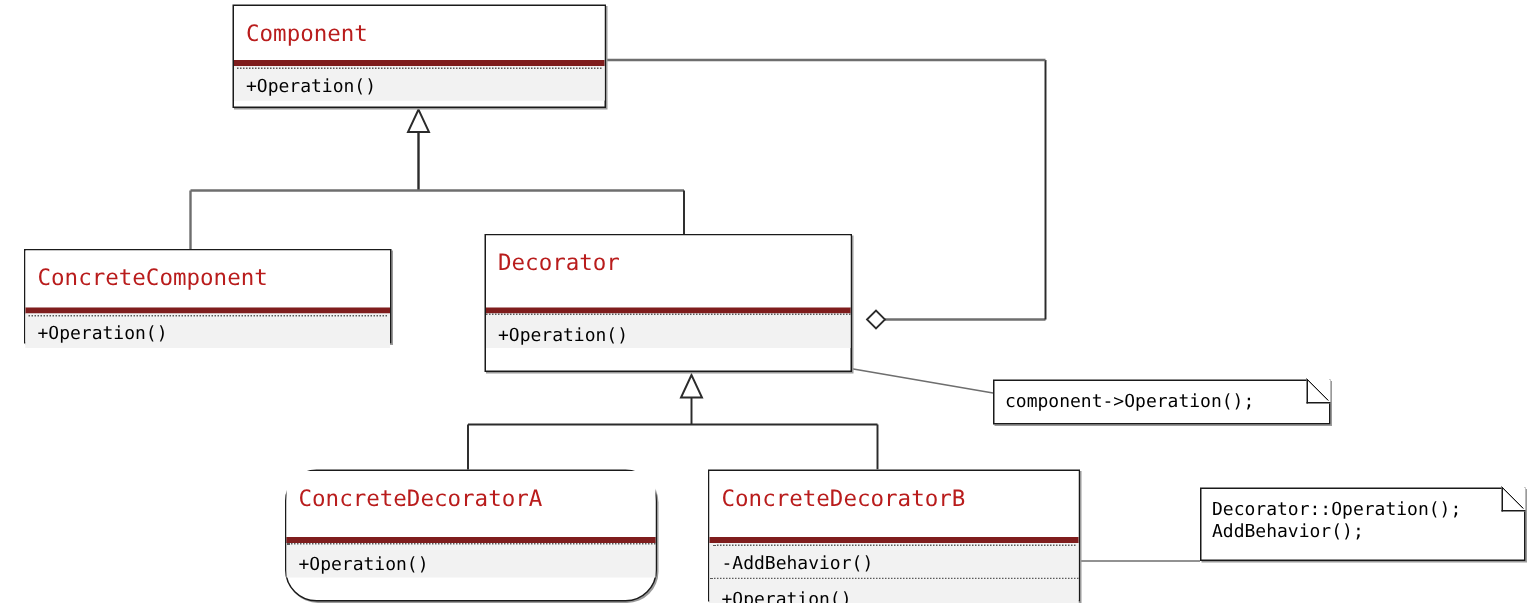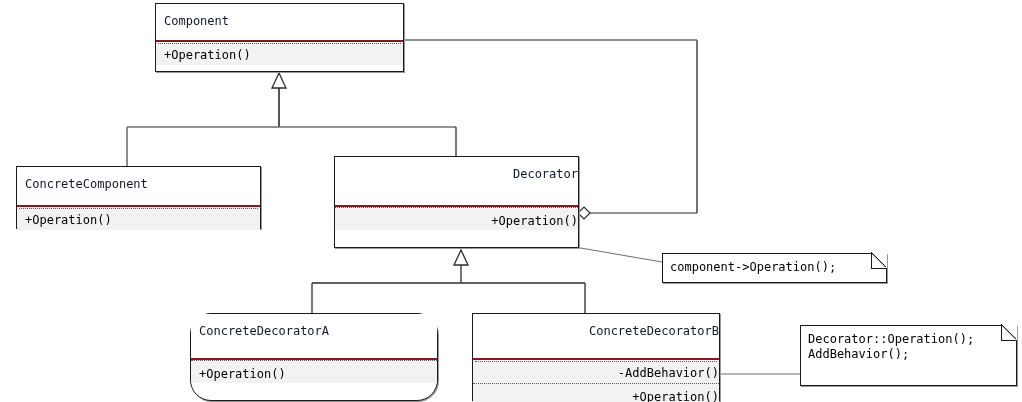--- a/index.html
+++ b/index.html
@@ -25,32 +25,32 @@
   }
   .uml-class {
     position: absolute;
     box-sizing: border-box;
     border: 1px solid #1a1a1a;
     background: #ffffff;
     box-shadow: 1px 1px 0 0 #9a9a9a;
   }
   .uml-title {
     box-sizing: border-box;
-    font-size: 12px;
+    font-size: 15px;
     line-height: 1;
-    color: #0f172a;
+    color: #b91c1c;
     padding: 11px 0 0 8px;
     background: #ffffff;
     white-space: nowrap;
     letter-spacing: 0px;
   }
   .uml-compartment {
     box-sizing: border-box;
     background: #f2f2f2;
-    border-top: 2px solid #7f1d1d;
+    border-top: 4px solid #7f1d1d;
     padding: 0;
   }
   .uml-member {
     box-sizing: border-box;
     font-size: 12px;
     line-height: 1;
     color: #000000;
     padding: 7px 0 0 8px;
     white-space: nowrap;
     border-top: 1px dotted #5a5a5a;
@@ -151,46 +151,46 @@
     </div>
   </div>
 
   <div class="uml-class" style="left:16px; top:166px; width:245px; height:63px;">
     <div class="uml-title" style="height:38px;">ConcreteComponent</div>
     <div class="uml-compartment">
       <div class="uml-member first">+Operation()</div>
     </div>
   </div>
 
-  <div class="uml-class" style="left:334px; top:156px; width:245px; height:92px;text-align:right;">
+  <div class="uml-class" style="left:323px; top:156px; width:245px; height:92px;">
     <div class="uml-title" style="height:48px;">Decorator</div>
     <div class="uml-compartment">
       <div class="uml-member">+Operation()</div>
     </div>
   </div>
 
   <div class="uml-class" style="left:190px; top:313px; width:248px; height:88px;border-radius:21px;">
     <div class="uml-title" style="height:44px;">ConcreteDecoratorA</div>
     <div class="uml-compartment">
       <div class="uml-member">+Operation()</div>
     </div>
   </div>
 
-  <div class="uml-class" style="left:472px; top:313px; width:248px; height:88px;text-align:right;">
+  <div class="uml-class" style="left:472px; top:313px; width:248px; height:88px;">
     <div class="uml-title" style="height:44px;">ConcreteDecoratorB</div>
     <div class="uml-compartment">
       <div class="uml-member first">-AddBehavior()</div>
       <div class="uml-member">+Operation()</div>
     </div>
   </div>
 
   <div class="uml-note" style="left:662px; top:253px; width:225px; height:30px;">
     <div class="note-fold"></div>
     <div class="note-text">component-&gt;Operation();</div>
   </div>
 
-  <div class="uml-note" style="left:800px; top:325px; width:217px; height:61px;">
+  <div class="uml-note" style="left:800px; top:325px; width:217px; height:49px;">
     <div class="note-fold"></div>
     <div class="note-text">Decorator::Operation();
 AddBehavior();</div>
   </div>
 
 </div>
 
 </body></html>

